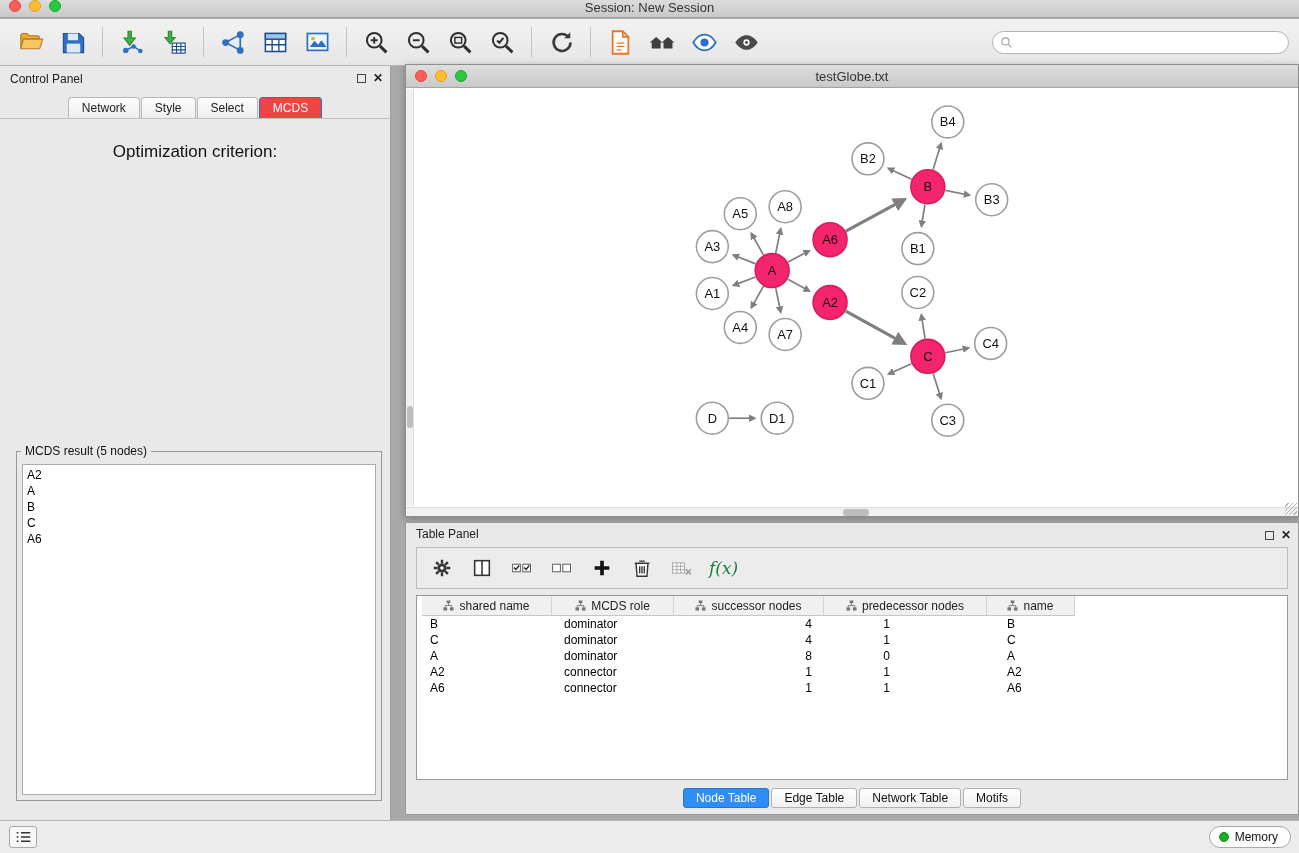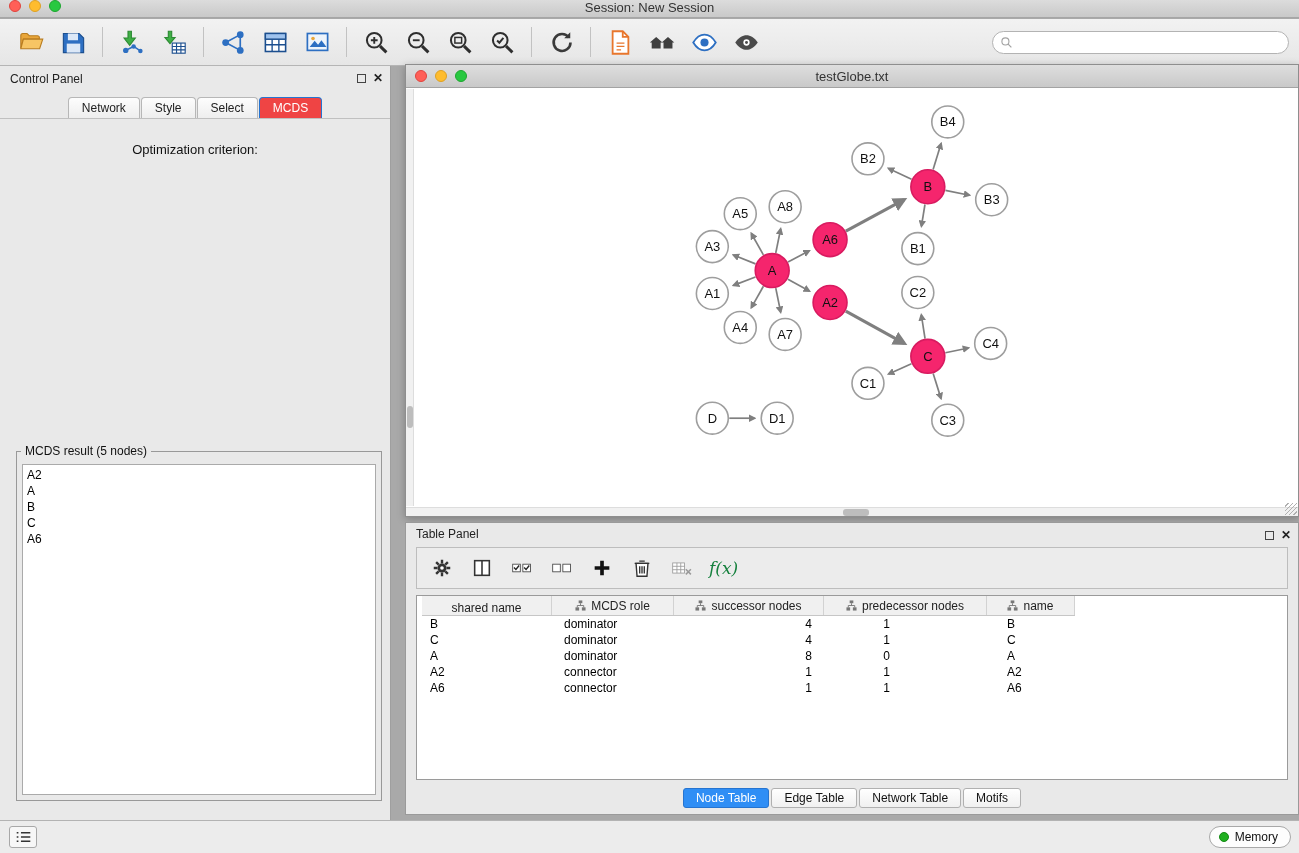--- a/index.html
+++ b/index.html
@@ -40,21 +40,21 @@
   .cp-title { font-size:12px; color:#222; margin-left:10px; }
   .win-mini { position:absolute; right:24px; top:8px; width:9px; height:9px;
     border:1.5px solid #444; }
   .win-x { position:absolute; right:7px; top:5px; font-size:12px; font-weight:bold; color:#222; }
   .cp-tabs { height:27px; display:flex; justify-content:center; align-items:flex-end;
     gap:1px; border-bottom:1px solid #c0c0c0; padding-bottom:0; }
   .cp-tab { height:21px; padding:0 13px; display:flex; align-items:center;
     font-size:12px; color:#222; background:linear-gradient(#fdfdfd,#eeeeee);
     border:1px solid #b7b7b7; border-bottom:none; border-radius:4px 4px 0 0; }
   .cp-tab.active { background:#ef4444; color:#fff; border-color:#2674d0; }
-  .opt-label { margin-top:23px; text-align:center; font-size:13px; color:#111; }
+  .opt-label { margin-top:23px; text-align:center; font-size:17px; color:#111; }
   .dropdown { position:relative; margin:13px auto 0 auto; left:0; width:306px; height:23px;
     background:#fff; border:1px solid #a8a8a8; border-radius:4px;
     display:flex; align-items:center; font-size:12px; color:#111; padding-left:8px; }
   .dd-btn { position:absolute; right:0px; top:0px; bottom:0px; width:19px;
     background:linear-gradient(#7ab6fb,#3584f2); border-radius:0 4px 4px 0;
     display:flex; flex-direction:column; align-items:center; justify-content:center; gap:2px;
     border-left:1px solid #7aa8e0; }
   .arr-up { width:0;height:0;border-left:3.5px solid transparent;border-right:3.5px solid transparent;border-bottom:4px solid #fff; }
   .arr-dn { width:0;height:0;border-left:3.5px solid transparent;border-right:3.5px solid transparent;border-top:4px solid #fff; }
   .cp-buttons { margin-top:14px; display:flex; justify-content:center; gap:13px; }
@@ -99,21 +99,21 @@
   .fx-label { font-size:17px; color:#15803d; font-style:italic;
     font-family:"DejaVu Serif", serif; margin-left:4px; }
   .tp-table { position:absolute; left:10px; right:10px; top:72px; bottom:34px;
     background:#fff; border:1px solid #9a9a9a; overflow:hidden; }
   .thead { display:flex; height:20px; background:#f0f0f0; border-bottom:1px solid #c6c6c6; width:max-content; margin-left:5px; }
   .thead .hcell { display:flex; align-items:center; justify-content:center; gap:5px;
     font-size:12px; color:#222; border-right:1px solid #d2d2d2; }
   .hcell svg { width:11px; height:11px; }
   .trow { display:flex; height:16px; align-items:center; margin-left:5px; }
   .tcell { font-size:12px; color:#000; overflow:hidden; white-space:nowrap; }
-  .c0 { width:130px; padding-left:8px;flex-direction:column; }
+  .c0 { width:130px; padding-left:8px; }
   .c1 { width:122px; padding-left:12px; }
   .c2 { width:150px; padding-right:12px; text-align:right; }
   .c3 { width:163px; padding-right:38px; text-align:center; }
   .c4 { width:88px; padding-left:20px; }
   .tp-tabs { position:absolute; left:0; right:0; bottom:6px; display:flex; justify-content:center; gap:2px; }
   .tp-tab { height:20px; padding:0 12px; font-size:12px; color:#111; display:flex; align-items:center;
     background:linear-gradient(#ffffff,#f0f0f0); border:1px solid #b0b0b0; border-radius:3px; }
   .tp-tab.active { background:#2f8ef5; color:#fff; border-color:#2674d0; }
 
   

